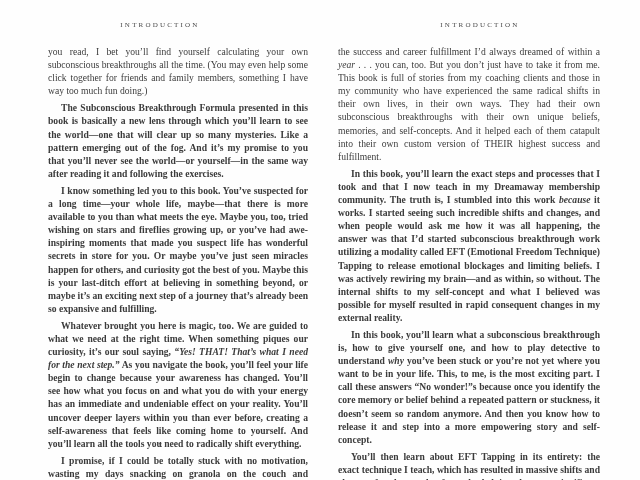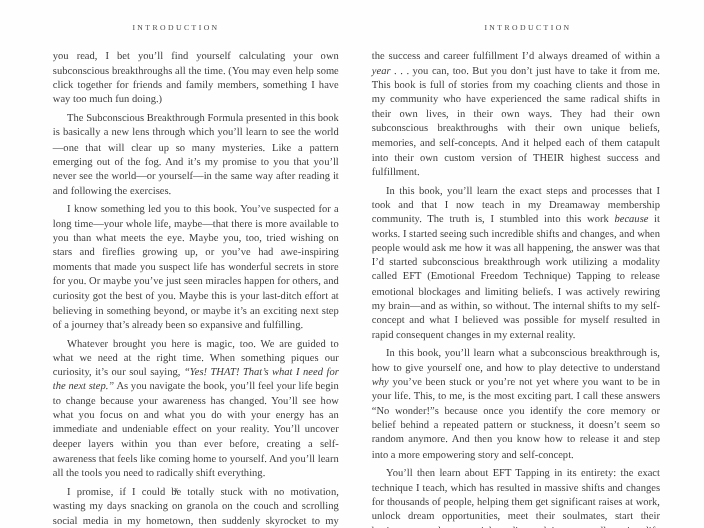--- a/index.html
+++ b/index.html
@@ -38,21 +38,21 @@
     position: absolute;
     top: 41px;
     font-size: 9.6px;
     line-height: 13.1px;
     text-align: justify;
     text-justify: inter-word;
   }
   .page.left .text-block  { left: 44px; width: 268px; }
   .page.right .text-block { left: 14px; width: 270px; }
   .text-block p { margin: 4px; }
-  .text-block p.indent { text-indent: 13px; }
+  .text-block p.indent { text-indent: 13px; font-weight: bold; }
   .text-block .it { font-style: italic; }
   .folio {
     position: absolute;
     top: 440px;
     left: 0;
     right: 0;
     text-align: center;
     font-size: 7.5px;
     color: #4a4a4a;
   }

